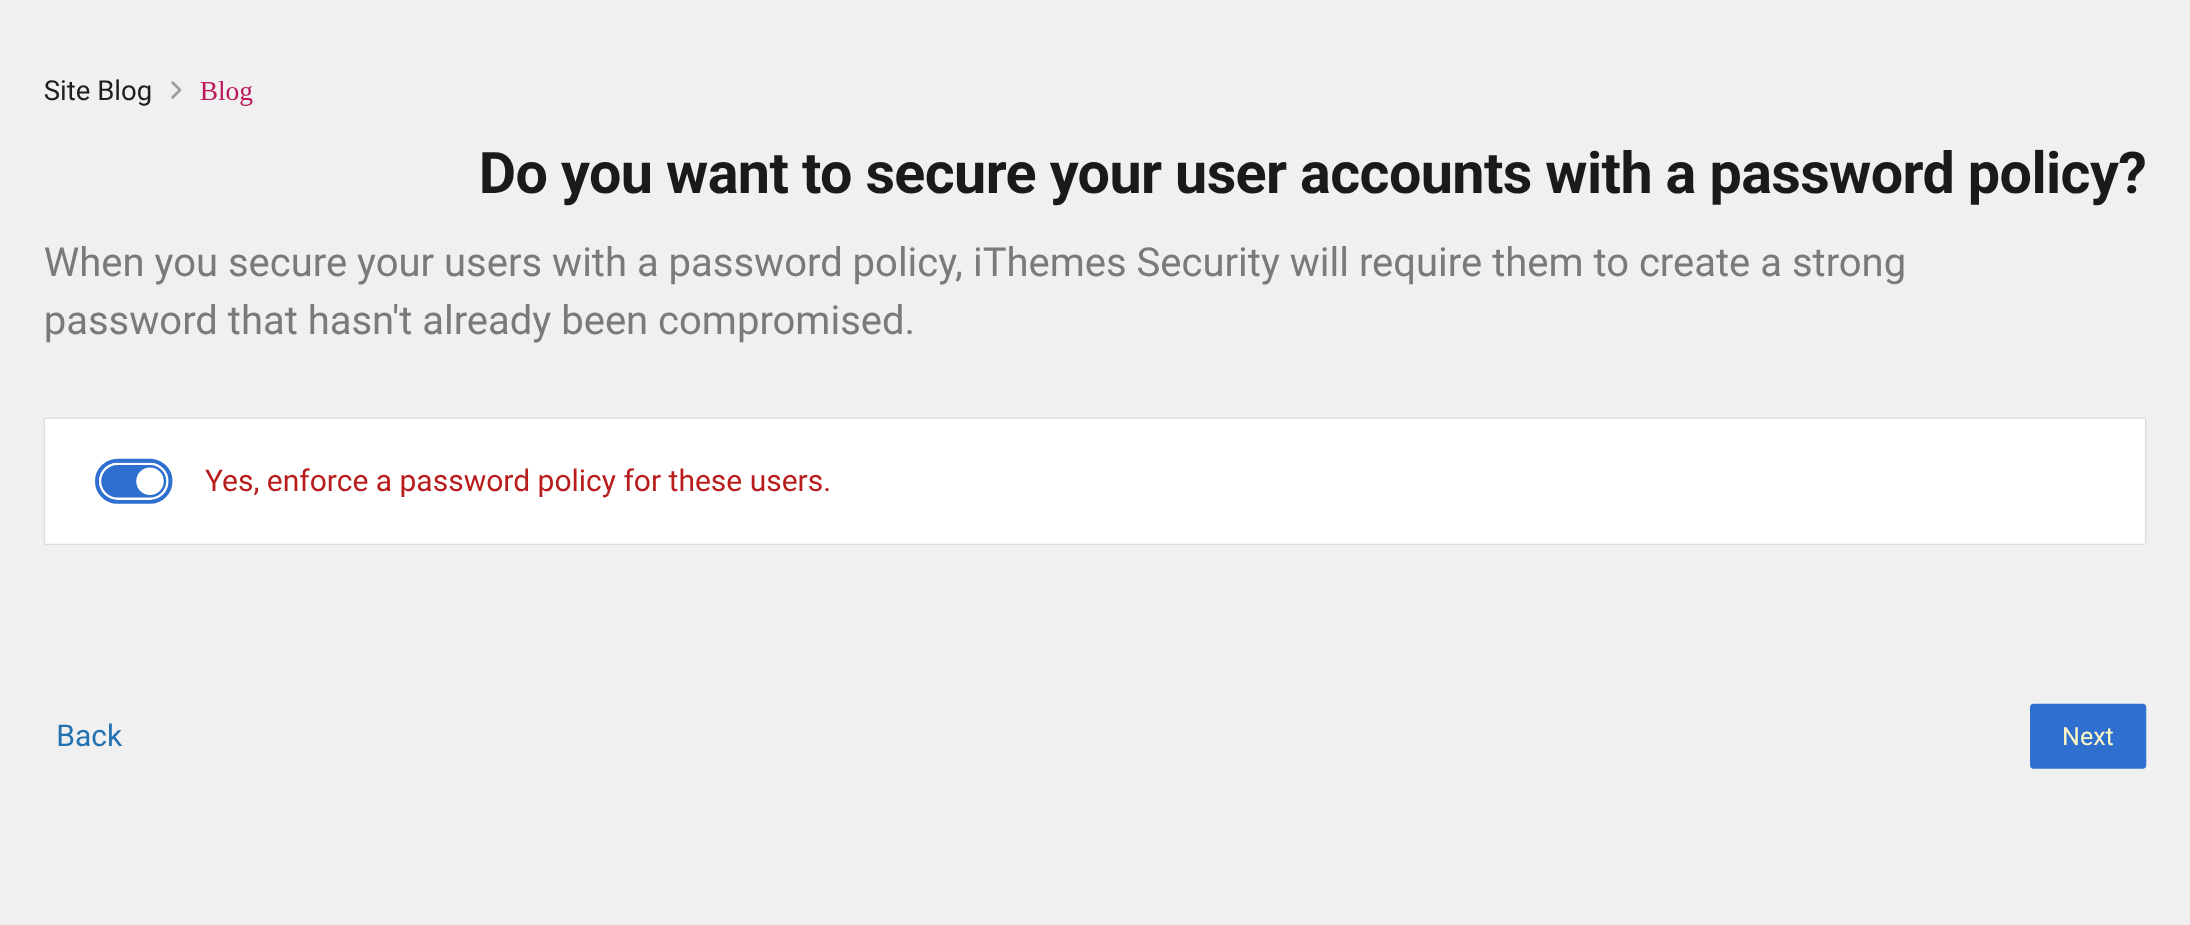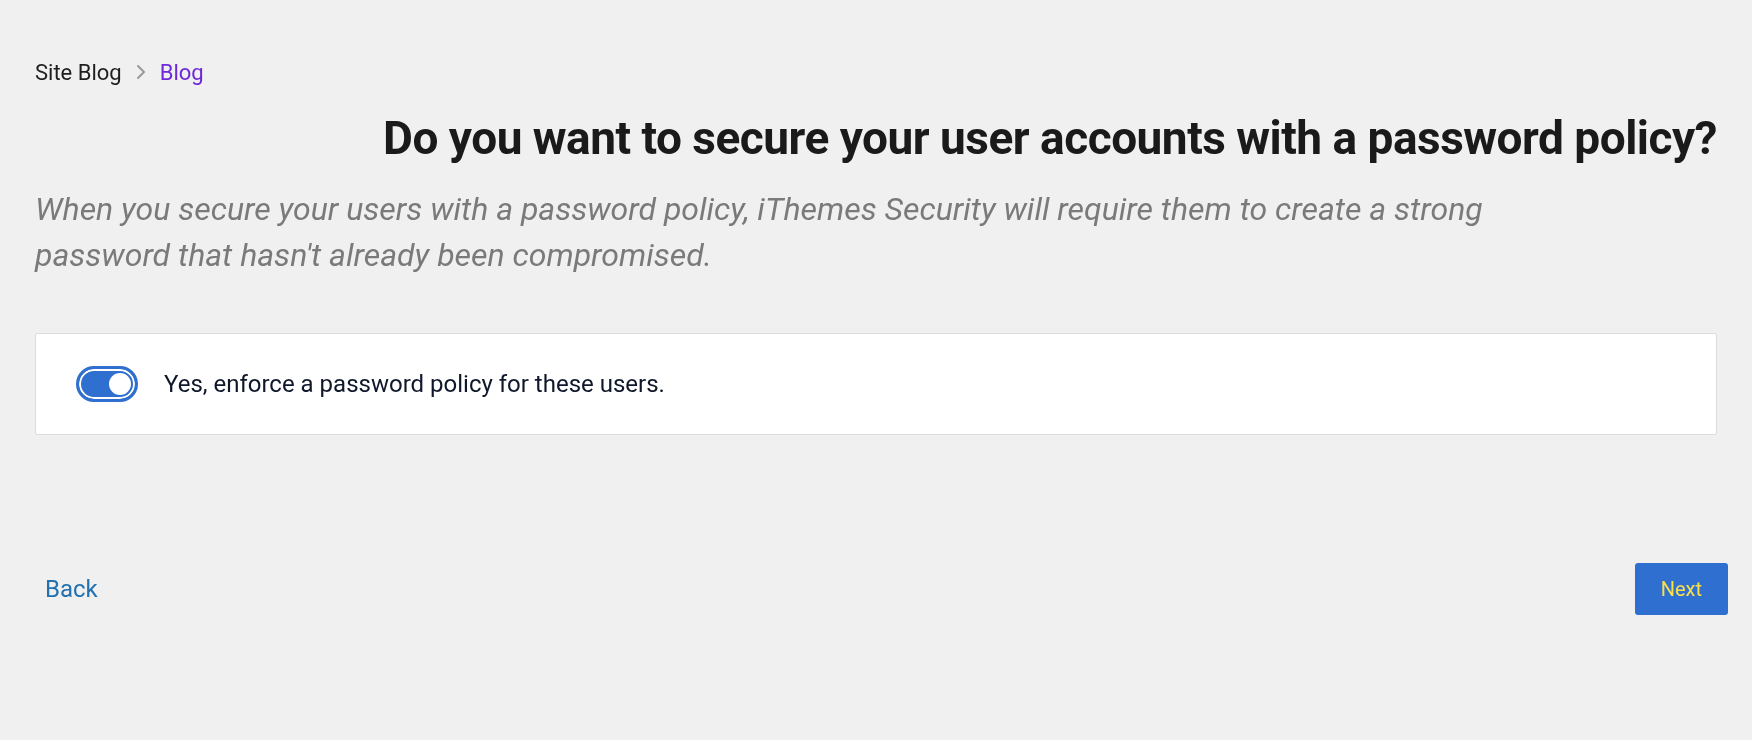--- a/index.html
+++ b/index.html
@@ -24,39 +24,39 @@
     }
     .breadcrumb-parent {
       color: #1e1e1e;
       font-weight: 400;
     }
     .breadcrumb-sep {
       color: #9a9a9a;
       font-size: 20px;
     }
     .breadcrumb-current {
-      color: #6d28d9;
+      color: #be185d;
+      font-family: Liberation Serif, serif;
     }
     .page-title {
       font-size: 46px;
       font-weight: 700;
       color: #1a1a1a;
       letter-spacing: -0.5px;
       margin-bottom: 22px;
       line-height: 1.1;
       text-align: right;
     }
     .page-subtitle {
       font-size: 32px;
       font-weight: 400;
       color: #7a7a7a;
       line-height: 1.45;
       margin-bottom: 55px;
       max-width: 1500px;
-      font-style: italic;
     }
     .option-card {
       background: #ffffff;
       border: 1px solid #dcdcde;
       border-radius: 2px;
       padding: 32px 40px;
       display: flex;
       align-items: center;
       gap: 26px;
     }
@@ -76,43 +76,43 @@
       height: 22px;
       background: #ffffff;
       border-radius: 50%;
       position: absolute;
       top: 50%;
       right: 4px;
       transform: translateY(-50%);
     }
     .option-label {
       font-size: 24px;
-      color: #0f172a;
+      color: #b91c1c;
     }
     .footer {
       position: absolute;
       bottom: 125px;
       left: 35px;
-      right: 24px;
+      right: 35px;
       display: flex;
       justify-content: space-between;
       align-items: center;
     }
     .back-link {
       color: #2271b1;
       font-size: 24px;
       cursor: pointer;
       background: none;
       border: none;
       padding: 6px 10px;
       font-family: inherit;
     }
     .next-button {
       background: #2f6fcf;
-      color: #fde047;
+      color: #fef9c3;
       border: none;
       font-size: 20px;
       font-weight: 400;
       padding: 14px 26px;
       border-radius: 3px;
       cursor: pointer;
       font-family: inherit;
     }
   </style>
 </head>

